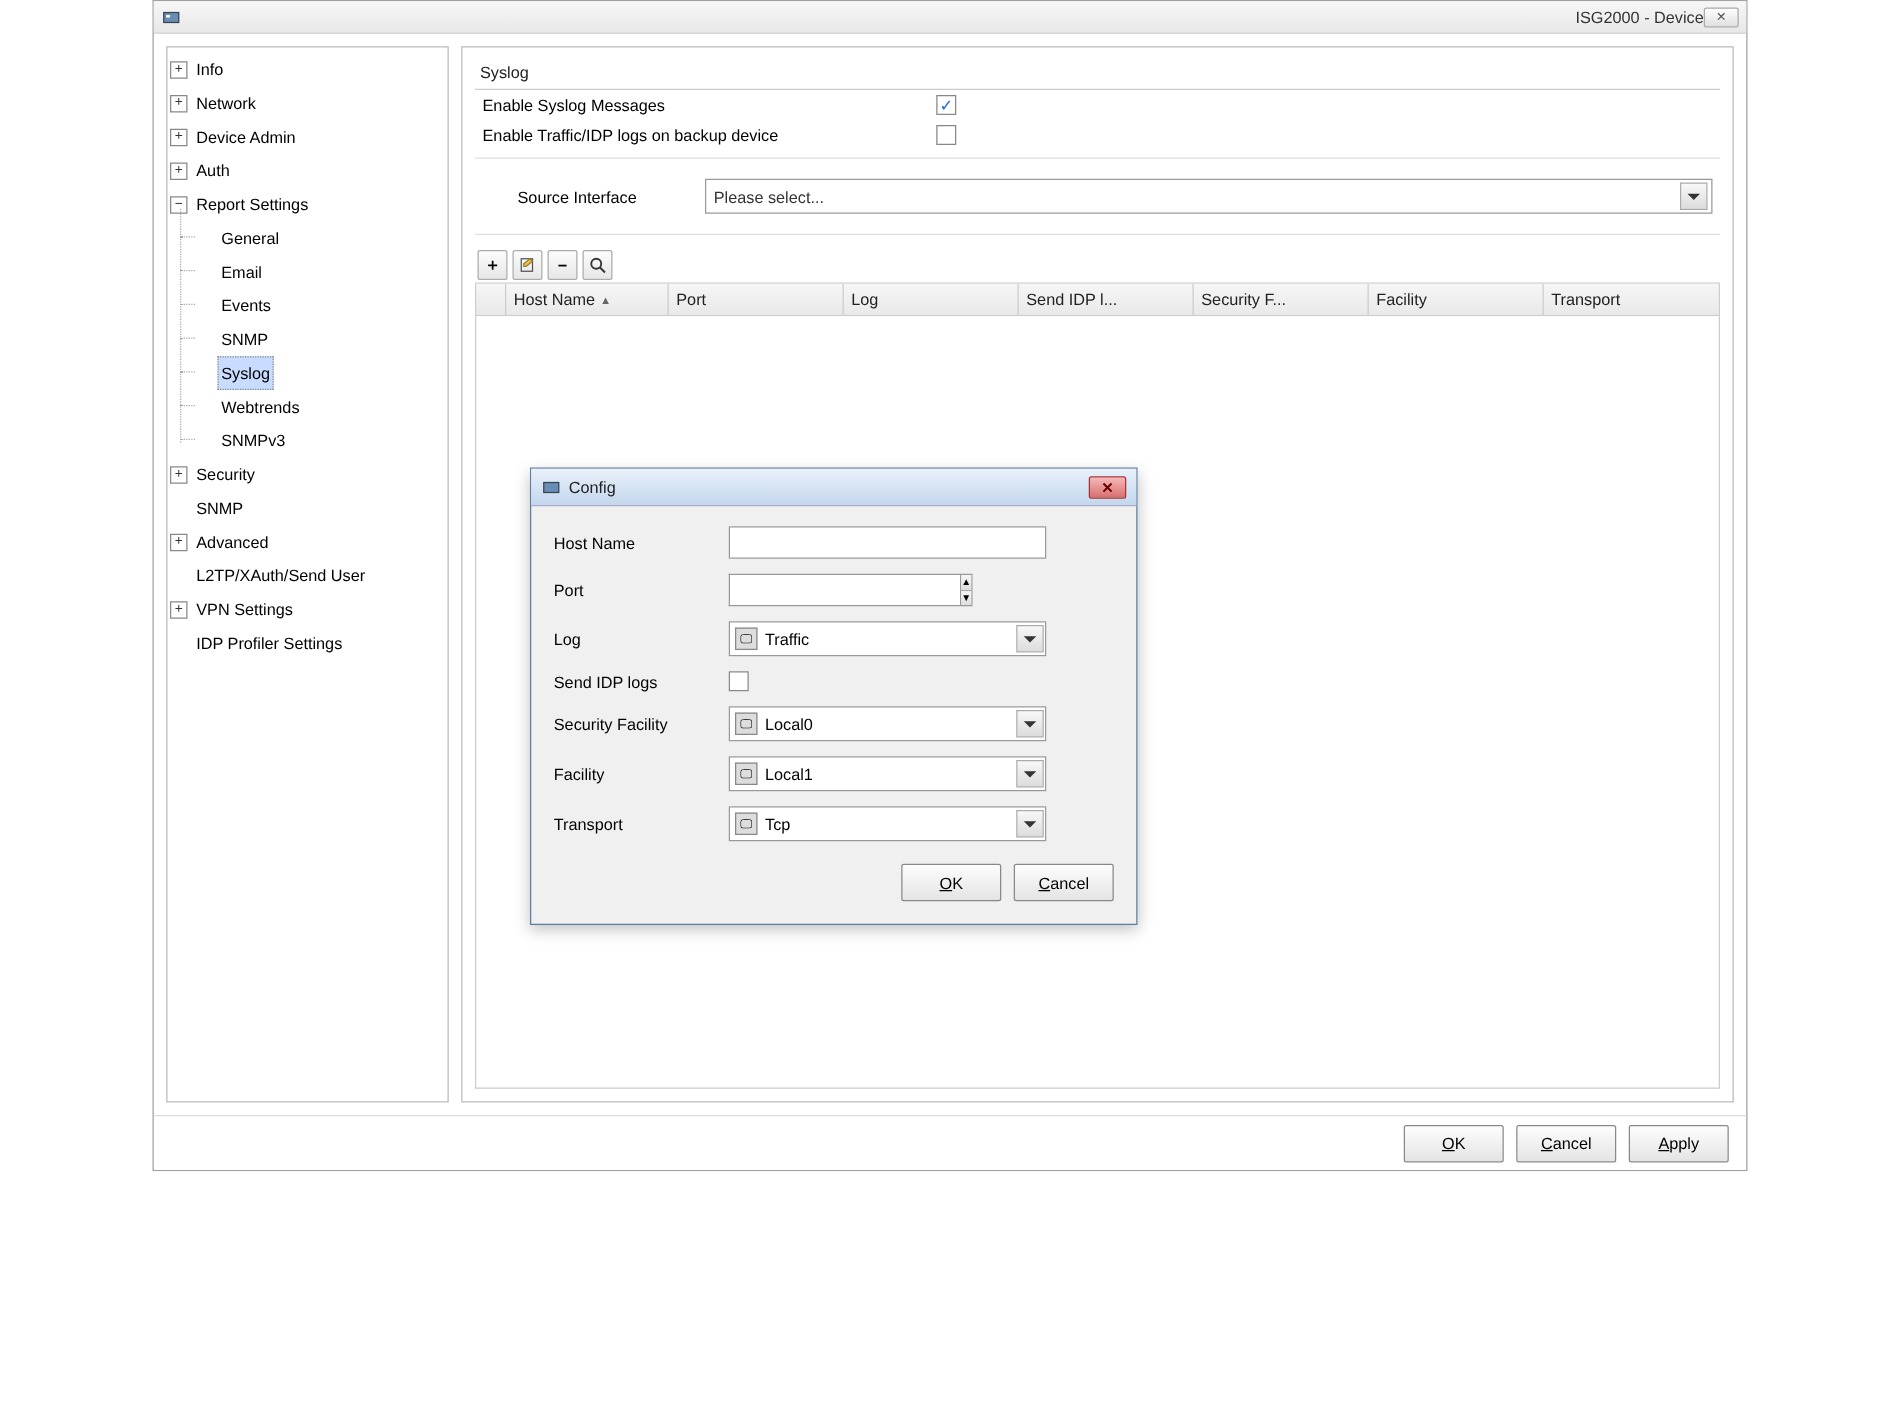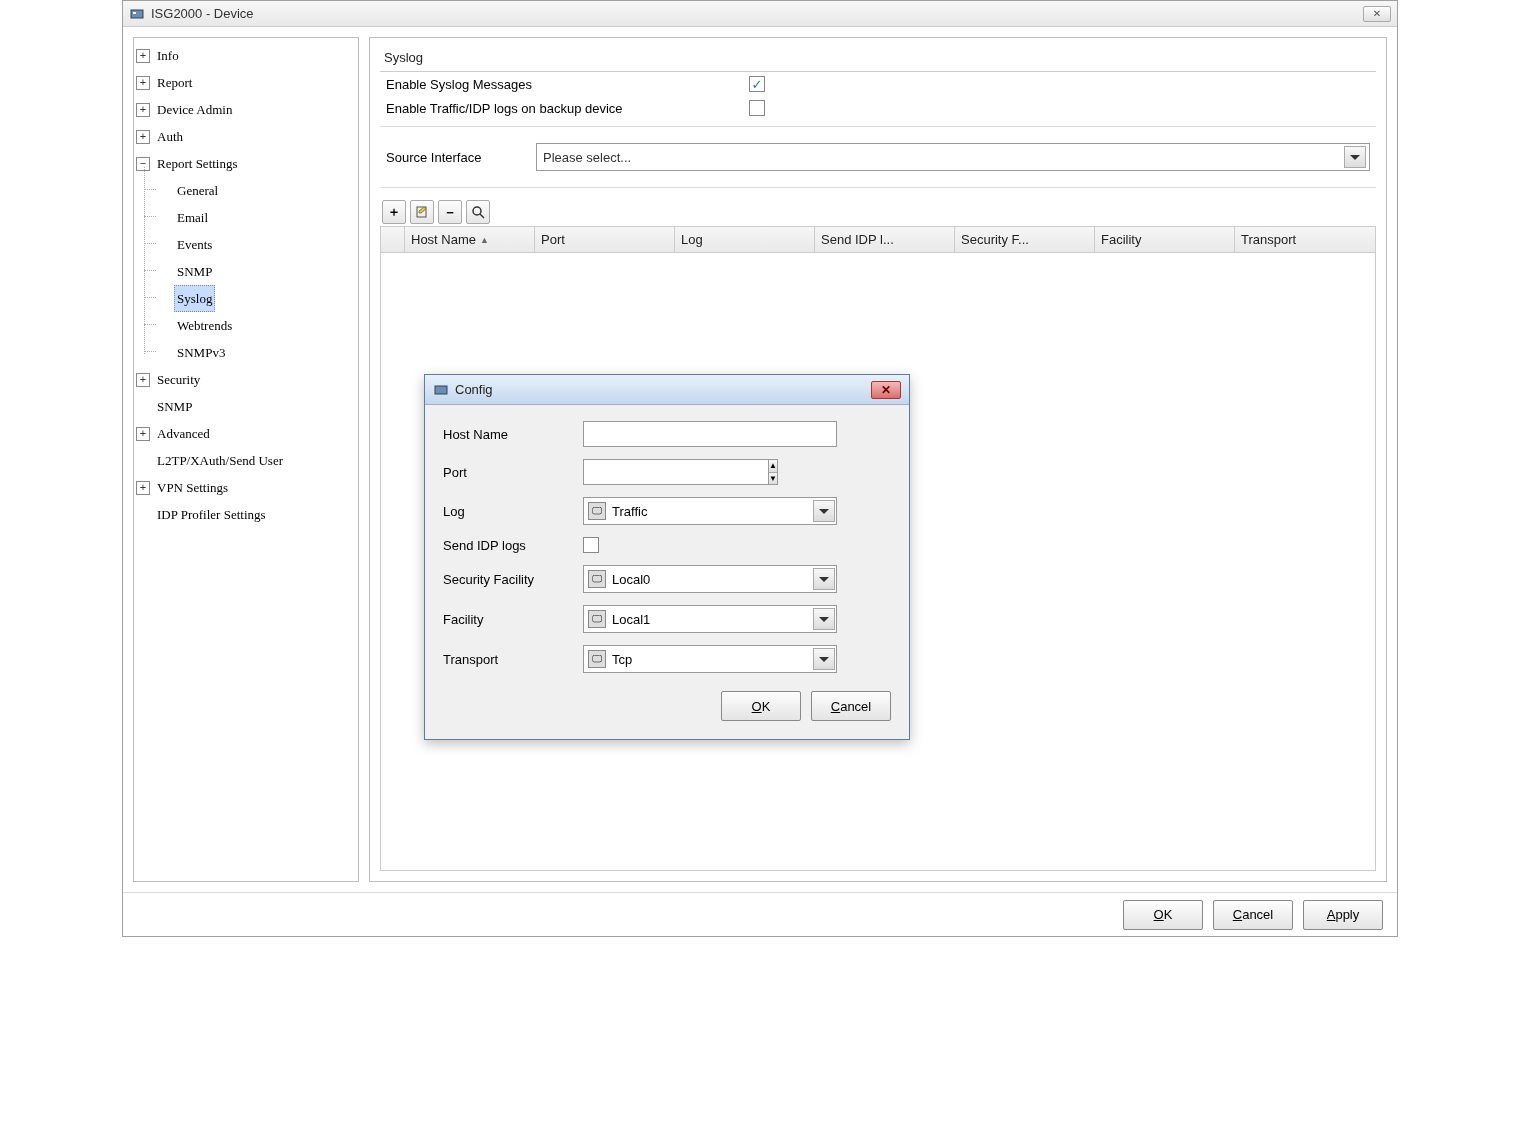--- a/index.html
+++ b/index.html
@@ -2,46 +2,46 @@
 <html><head>
 <meta charset="utf-8">
 <style>
 * { box-sizing: border-box; margin: 0; padding: 0; font-family: Tahoma, Arial, sans-serif; font-size: 13px; }
 body { background: #fff; overflow: hidden; }
 
 .window { width: 1276px; height: 937px; margin: 0 auto; border: 1px solid #a0a0a0; background: #fff; }
 
 .titlebar { height: 26px; background: linear-gradient(#f7f7f7, #e8e8e8); border-bottom: 1px solid #ccc; display: flex; align-items: center; padding: 0 6px; }
 .title-icon { width: 16px; height: 16px; margin-right: 6px; display: inline-flex; align-items: center; justify-content: center; color: #456; }
-.title-text { color: #333; font-size: 13px; flex: 1; }
+.title-text { color: #333; font-size: 13px; flex: 1; text-align: right; }
 .close-btn { width: 28px; height: 16px; border: 1px solid #aaa; border-radius: 2px; background: linear-gradient(#fefefe,#e0e0e0); display: flex; align-items: center; justify-content: center; font-size: 10px; color: #555; cursor: pointer; }
 
 .content { display: flex; height: calc(100% - 26px - 44px); padding: 10px; gap: 10px; }
 
 .tree-panel { width: 244px; border: 1px solid #bbb; background: #fff; padding: 4px 2px; overflow: hidden; }
 .tree ul { list-style: none; padding-left: 0; }
 .tree li { white-space: nowrap; line-height: 25px; position: relative; }
 .tree .node { display: flex; align-items: center; cursor: pointer; }
 .tree .expander { width: 14px; height: 14px; border: 1px solid #888; display: inline-flex; align-items: center; justify-content: center; font-size: 11px; line-height: 1; margin-right: 4px; background: #fff; color:#333; }
 .tree .noexp { width: 14px; height: 14px; display: inline-block; margin-right: 4px; }
-.tree .label { padding: 1px 3px; font-family: Liberation Serif, serif; }
+.tree .label { padding: 1px 3px; }
 .tree .selected .label { background: #c7dcff; border: 1px dotted #888; padding: 0 2px; }
 .tree .children { padding-left: 20px; position: relative; }
 .tree .children::before { content: ''; position: absolute; left: 8px; top: -10px; bottom: 12px; border-left: 1px dotted #aaa; }
 .tree .children li::before { content: ''; position: absolute; left: -12px; top: 12px; width: 12px; border-top: 1px dotted #aaa; }
 
 .main-panel { flex: 1; border: 1px solid #bbb; background: #fff; padding: 6px 10px 10px 10px; display: flex; flex-direction: column; position: relative; }
 .section-title { font-size: 13px; color: #222; border-bottom: 1px solid #ccc; padding: 6px 4px; }
 .opt-row { display: flex; align-items: center; padding: 4px 6px; gap: 23px; }
 .opt-label { width: 340px; }
 .checkbox { width: 16px; height: 16px; border: 1px solid #888; background: #fff; display:inline-flex; align-items:center; justify-content:center; }
 .checkbox.checked::after { content: '✓'; color: #2b6fd1; font-size: 13px; line-height:1; }
 .divider { border-top: 1px solid #ddd; margin: 6px 0; }
 
-.src-row { display: flex; align-items: center; padding: 10px 6px; gap: 20px; }
+.src-row { display: flex; align-items: center; padding: 10px 6px; gap: 20px; margin-left: 28px; }
 .src-label { width: 130px; }
 .select { flex:1; height: 28px; border: 1px solid #999; background: #fff; display: flex; align-items: center; padding: 0 6px; justify-content: space-between; cursor: pointer; }
 .select-btn { width: 22px; height: 22px; border: 1px solid #aaa; background: linear-gradient(#f8f8f8,#dcdcdc); display:flex; align-items:center; justify-content:center; margin: -3px -3px -3px 6px; }
 .arrow-down { border: 5px solid transparent; border-top-color: #333; margin-top:5px; width:0; height:0; }
 
 .toolbar { display: flex; gap: 4px; padding: 6px 2px 2px; border-bottom: 1px solid #ccc; }
 .tbtn { width: 24px; height: 24px; border: 1px solid #aaa; background: linear-gradient(#fdfdfd,#e6e6e6); display:flex; align-items:center; justify-content:center; cursor:pointer; border-radius:2px; font-size:13px; }
 
 .table-head { display: flex; background: linear-gradient(#f6f6f6,#e9e9e9); border: 1px solid #ccc; border-top:none; height: 26px; }
 .th { border-right: 1px solid #ccc; padding: 4px 6px; font-size: 12px; color:#222; display:flex; align-items:center; gap:4px; }
@@ -96,21 +96,21 @@
         <ul id="tree-root">
             <li>
               <div class="node">
                 <span class="expander">+</span>
                 <span class="label">Info</span>
               </div>
             </li>
             <li>
               <div class="node">
                 <span class="expander">+</span>
-                <span class="label">Report</span>
+                <span class="label">Network</span>
               </div>
             </li>
             <li>
               <div class="node">
                 <span class="expander">+</span>
                 <span class="label">Device Admin</span>
               </div>
             </li>
             <li>
               <div class="node">

